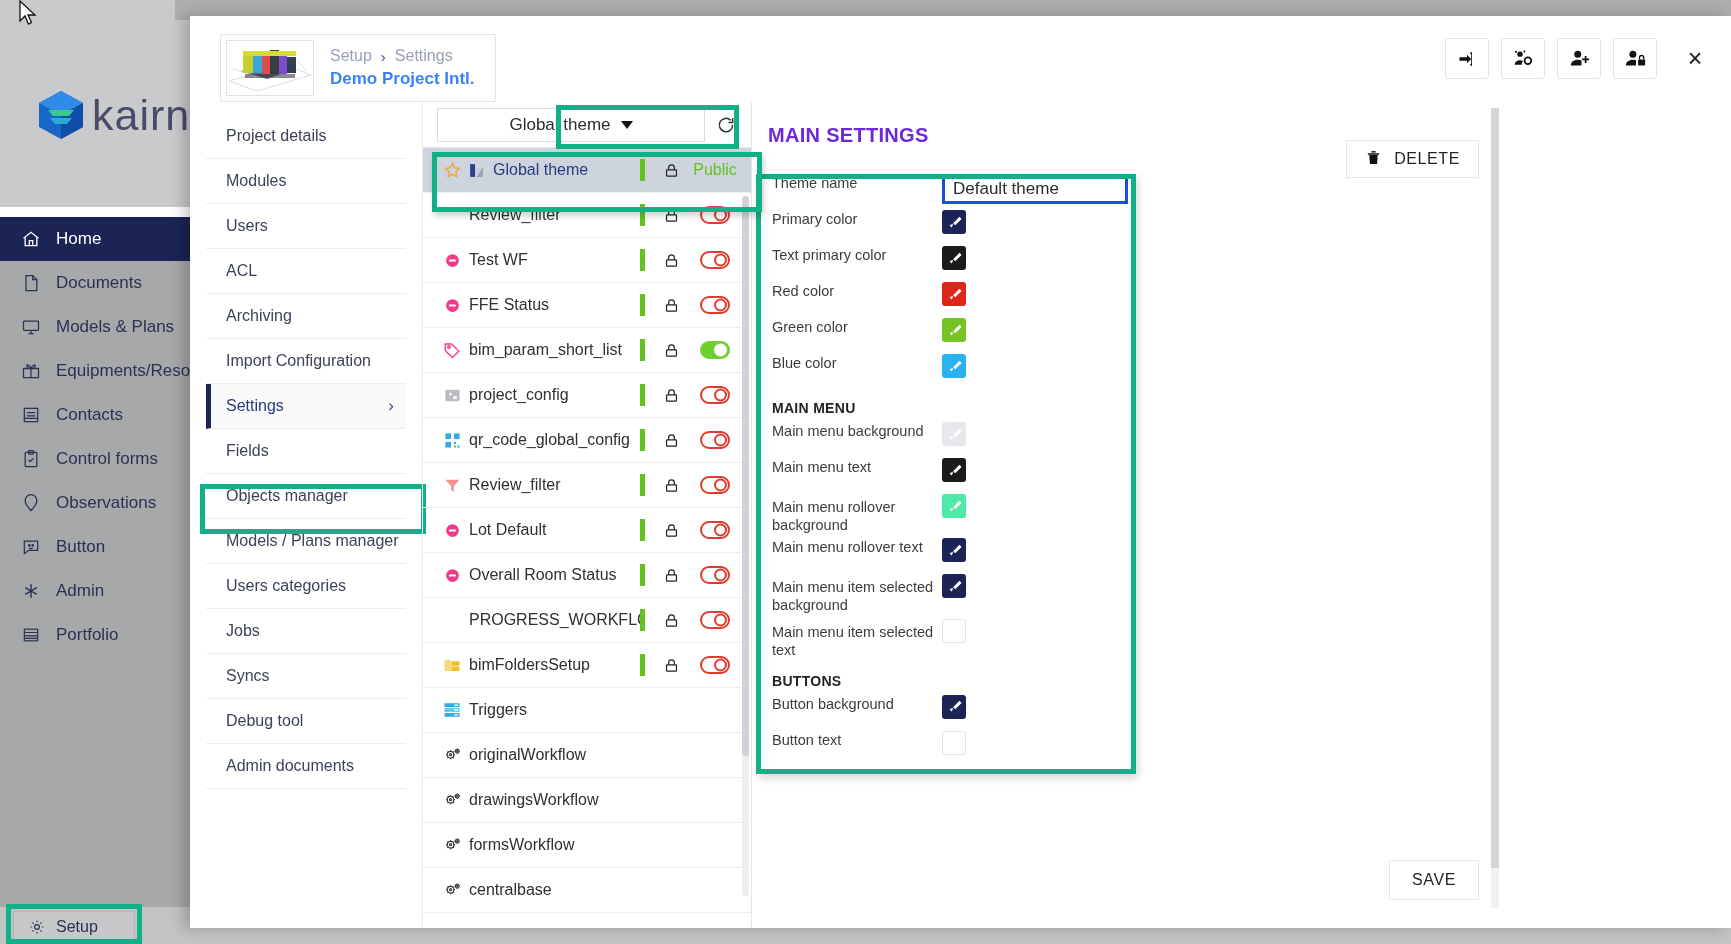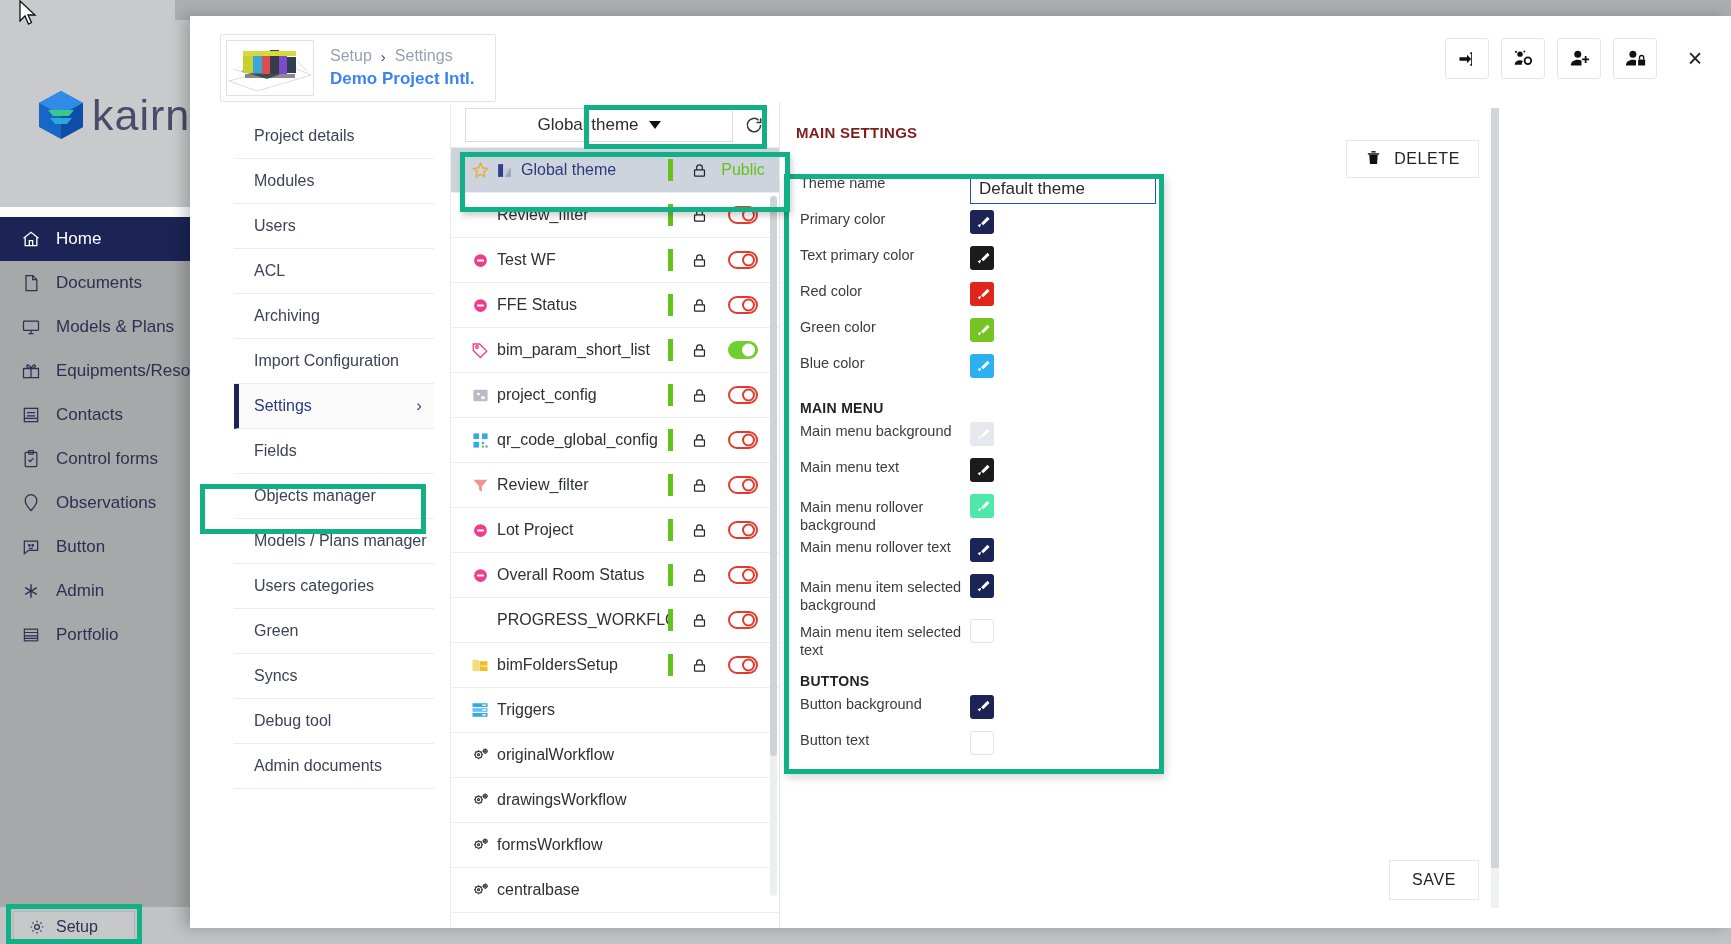--- a/index.html
+++ b/index.html
@@ -93,21 +93,21 @@
   .hdr-btn {
     width: 44px; height: 41px; border: 1px solid #e5e5e8; border-radius: 3px;
     background: #fff; display:flex; align-items:center; justify-content:center;
   }
   #close-x {
     width: 40px; height: 40px; display: flex; align-items:center; justify-content:center;
     font-size: 25px; color: #222; line-height: 1; margin-left: 6px;
   }
 
   
-  #modal-body { position: absolute; left:0; top: 86px; width: 1313px; height: 826px; display: flex; padding-left: 28px; }
+  #modal-body { position: absolute; left:0; top: 86px; width: 1313px; height: 826px; display: flex; }
 
   
   #settings-menu { width: 232px; padding: 12px 0 0 0; flex: 0 0 232px; }
   .sm-item {
     height: 45px; display:flex; align-items:center;
     padding-left: 20px; font-size: 16px; color: #3d4358;
     border-bottom: 1px solid #ececef; margin: 0 16px 0 16px;
     position: relative;
   }
   .sm-item.selected {
@@ -180,21 +180,21 @@
   }
   #list-scrollbar .thumb { width: 7px; height: 560px; background: #cfd2d6; border-radius: 4px; }
   #col-grip {
     position: absolute; right: -8px; top: 430px; width: 10px; height: 26px;
     display:flex; flex-direction:column; align-items:center; justify-content:space-between;
   }
   #col-grip span { width: 5px; height: 5px; border-radius:50%; background:#c9cbcf; }
 
   
   #theme-panel { flex: 1; position: relative; background: #fff; }
-  #panel-title { position:absolute; left: 16px; top: 22px; font-size: 15px; font-weight: bold; color: #7f1d1d; letter-spacing: .3px;}
+  #panel-title { position:absolute; left: 16px; top: 22px; font-size: 20px; font-weight: bold; color: #6d28d9; letter-spacing: .3px;}
   #delete-btn {
     position:absolute; right: 24px; top: 38px;
     height: 38px; padding: 0 18px;
     border: 1px solid #e7e7ea; background: #fff;
     display:flex; align-items:center; gap: 12px;
     font-size: 16px; color: #232326; letter-spacing: .6px;
   }
   #save-btn {
     position:absolute; right: 24px; bottom: 28px;
     height: 40px; padding: 0 22px;
@@ -204,21 +204,21 @@
   }
   #theme-form {
     position:absolute; left: 12px; top: 72px; width: 376px;
   }
   .frm-row { display:flex; align-items:flex-start; min-height: 36px; padding: 0 0 0 8px; }
   .frm-label { width: 170px; flex: 0 0 170px; font-size: 14.5px; color: #3c3c40; line-height: 1.25; padding-right: 8px;}
   .frm-label.two { padding: 4px 8px 4px 0;}
   .frm-ctrl { flex: 1; display:flex; align-items:center; }
   .sect-head { font-size: 14px; font-weight: bold; color: #232326; padding: 10px 0 6px 8px; letter-spacing:.3px;}
   .name-input {
-    width: 186px; height: 30px; border: 1px solid #1d4ed8; background:#fff;
+    width: 186px; height: 30px; border: 3px solid #1d4ed8; background:#fff;
     display:flex; align-items:center; padding-left: 8px; font-size: 17px; color: #2b2b2f;
   }
   .swatch {
     width: 24px; height: 24px; border-radius: 3px;
     display:flex; align-items:center; justify-content:center;
   }
   .swatch.empty { border: 1px solid #e3e3e6; background: #fff; }
   #form-highlight {
     position:absolute; left: 4px; top: 72px; width: 380px; height: 600px;
     border: 5px solid #12b086; pointer-events:none;
@@ -464,21 +464,21 @@
       <div class="sm-item">
           <span>Objects manager</span>
         </div>
       <div class="sm-item">
           <span>Models / Plans manager</span>
         </div>
       <div class="sm-item">
           <span>Users categories</span>
         </div>
       <div class="sm-item">
-          <span>Green</span>
+          <span>Jobs</span>
         </div>
       <div class="sm-item">
           <span>Syncs</span>
         </div>
       <div class="sm-item">
           <span>Debug tool</span>
         </div>
       <div class="sm-item">
           <span>Admin documents</span>
         </div>
@@ -677,21 +677,21 @@
             </span>
         </div>
 
         <div class="row">
           <span class="row-ico">
               <svg width="17" height="17" viewBox="0 0 24 24">
                 <circle cx="12" cy="12" r="9" fill="#ef3d8a"></circle>
                 <rect x="7" y="10.6" width="10" height="2.8" rx="1.2" fill="#fff"></rect>
               </svg>
             </span>
-          <span class="row-label">Lot Project</span>
+          <span class="row-label">Lot Default</span>
           <span class="row-greenbar"></span>
           <span class="row-lock">
               <svg width="17" height="17" viewBox="0 0 24 24" fill="none" stroke="#222" stroke-width="1.7">
                 <rect x="5" y="11" width="14" height="9" rx="1"></rect>
                 <path d="M8 11V8a4 4 0 0 1 8 0v3"></path>
               </svg>
             </span>
           <span class="row-right">
               <span class="toggle">
                 <span class="knob"></span>

